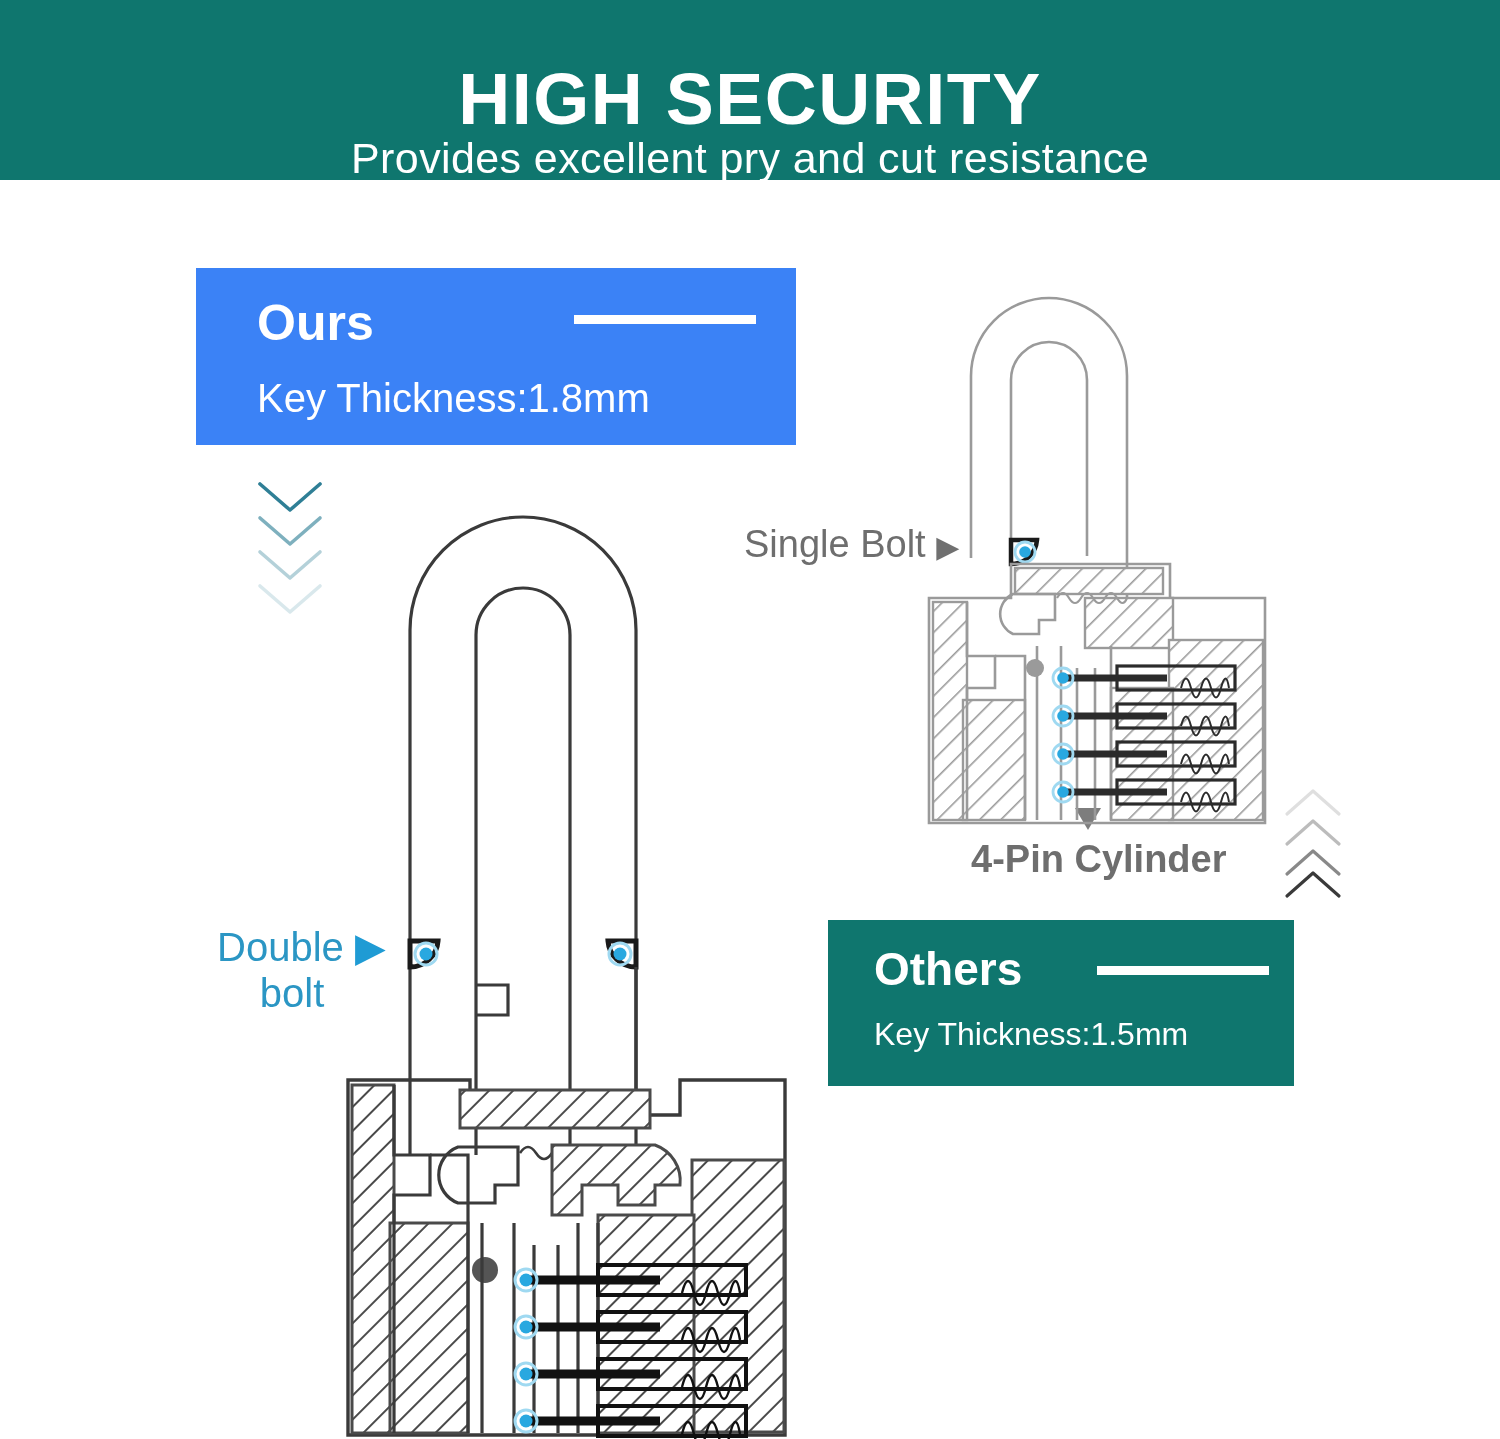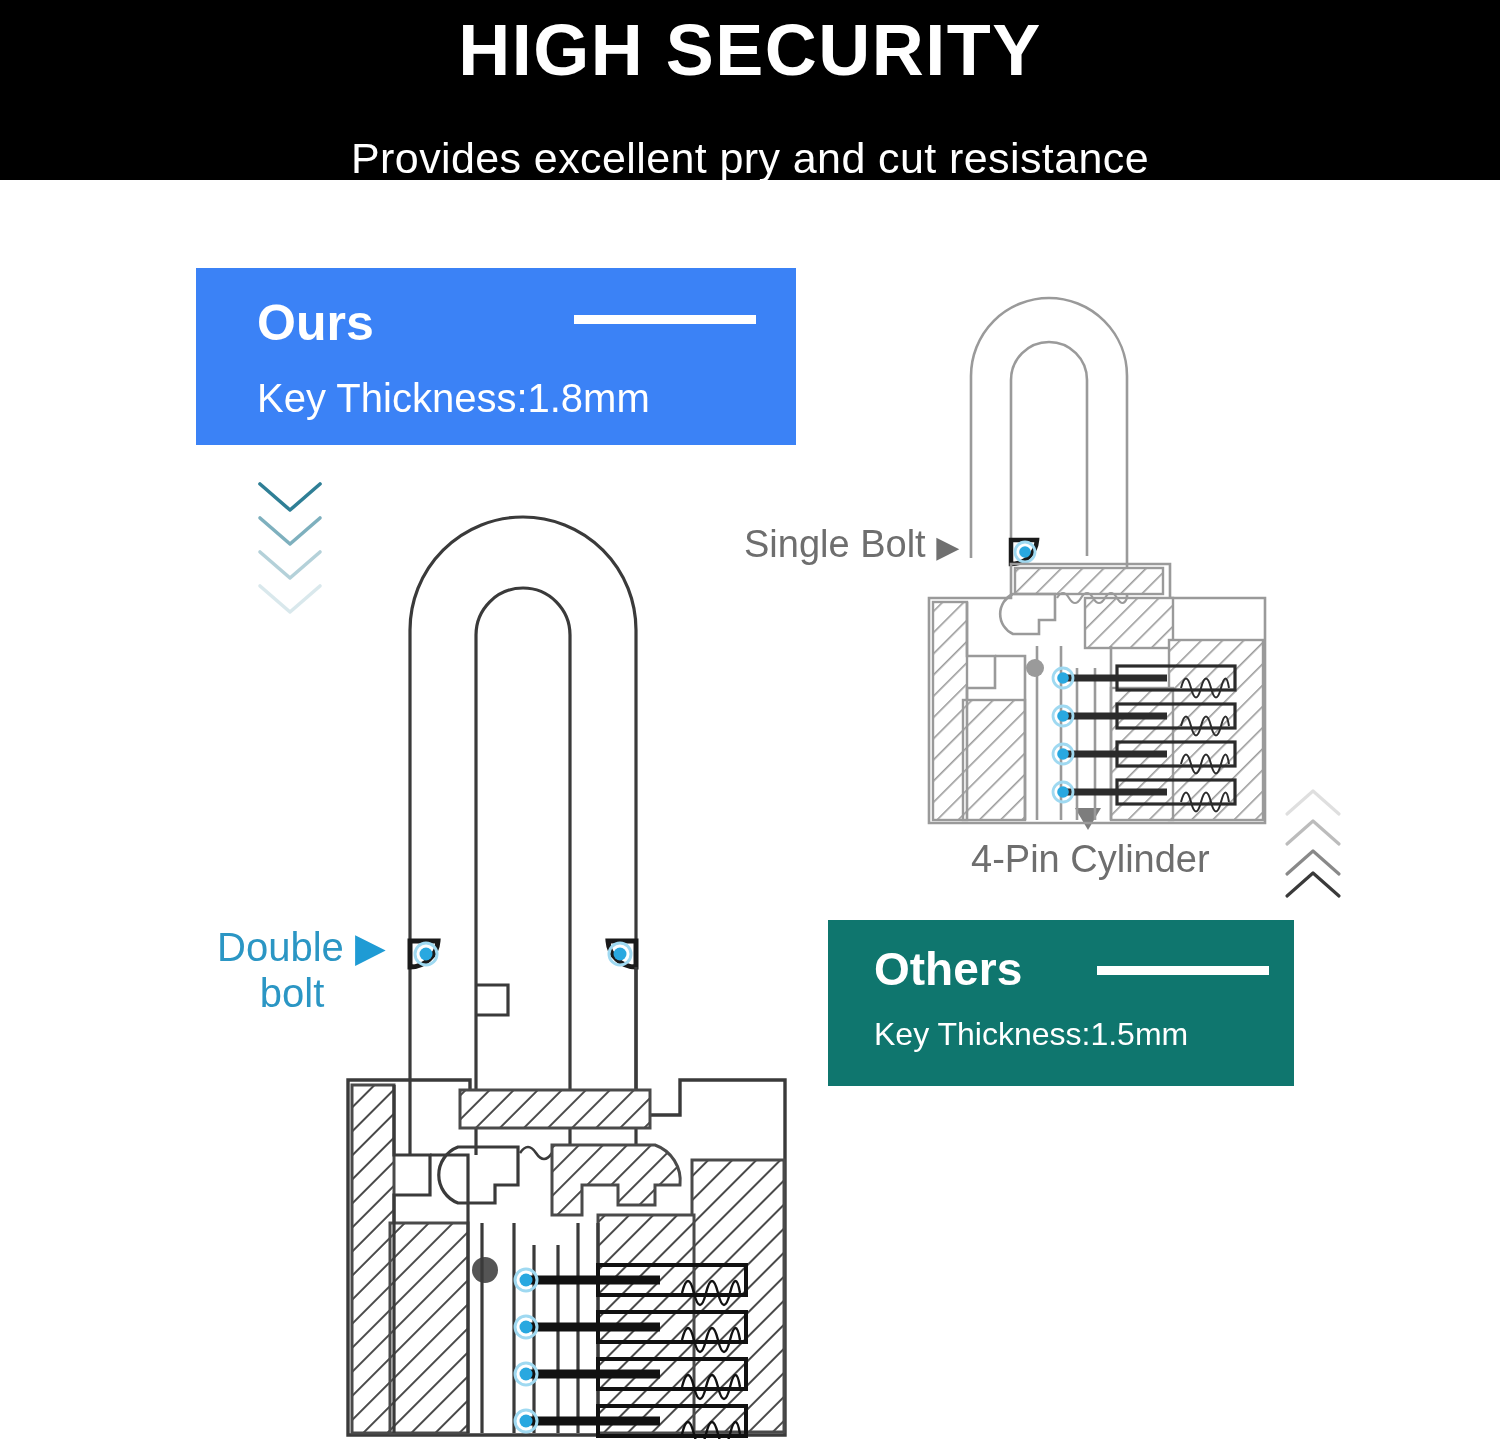--- a/index.html
+++ b/index.html
@@ -20,25 +20,25 @@
     overflow: hidden;
   }
 
   
   #header-banner {
     position: absolute;
     left: 0;
     top: 0;
     width: 1500px;
     height: 180px;
-    background: #000000;
+    background: #0f766e;
     display: flex;
     flex-direction: column;
     align-items: center;
-    justify-content: space-between;
+    justify-content: flex-end;
     box-sizing: border-box;
     padding-top: 14px;
   }
   #header-title {
     color: #ffffff;
     font-size: 72px;
     font-weight: bold;
     letter-spacing: 1.5px;
     line-height: 1.0;
     white-space: nowrap;
@@ -126,21 +126,21 @@
     top: 523px;
     font-size: 38px;
     font-weight: 300;
   }
   #label-single-bolt .tri { color: #707070; font-size: 30px; }
 
   #label-4pin {
     left: 971px;
     top: 838px;
     font-size: 38px;
-    font-weight: 400;
+    font-weight: 700;
     text-align: right;
   }
   #label-5pin {
     left: 789px;
     top: 1311px;
     font-size: 40px;
     font-weight: 300;
   }
   #label-5pin .tri { color: #1f9bd4; font-size: 32px; }
 

